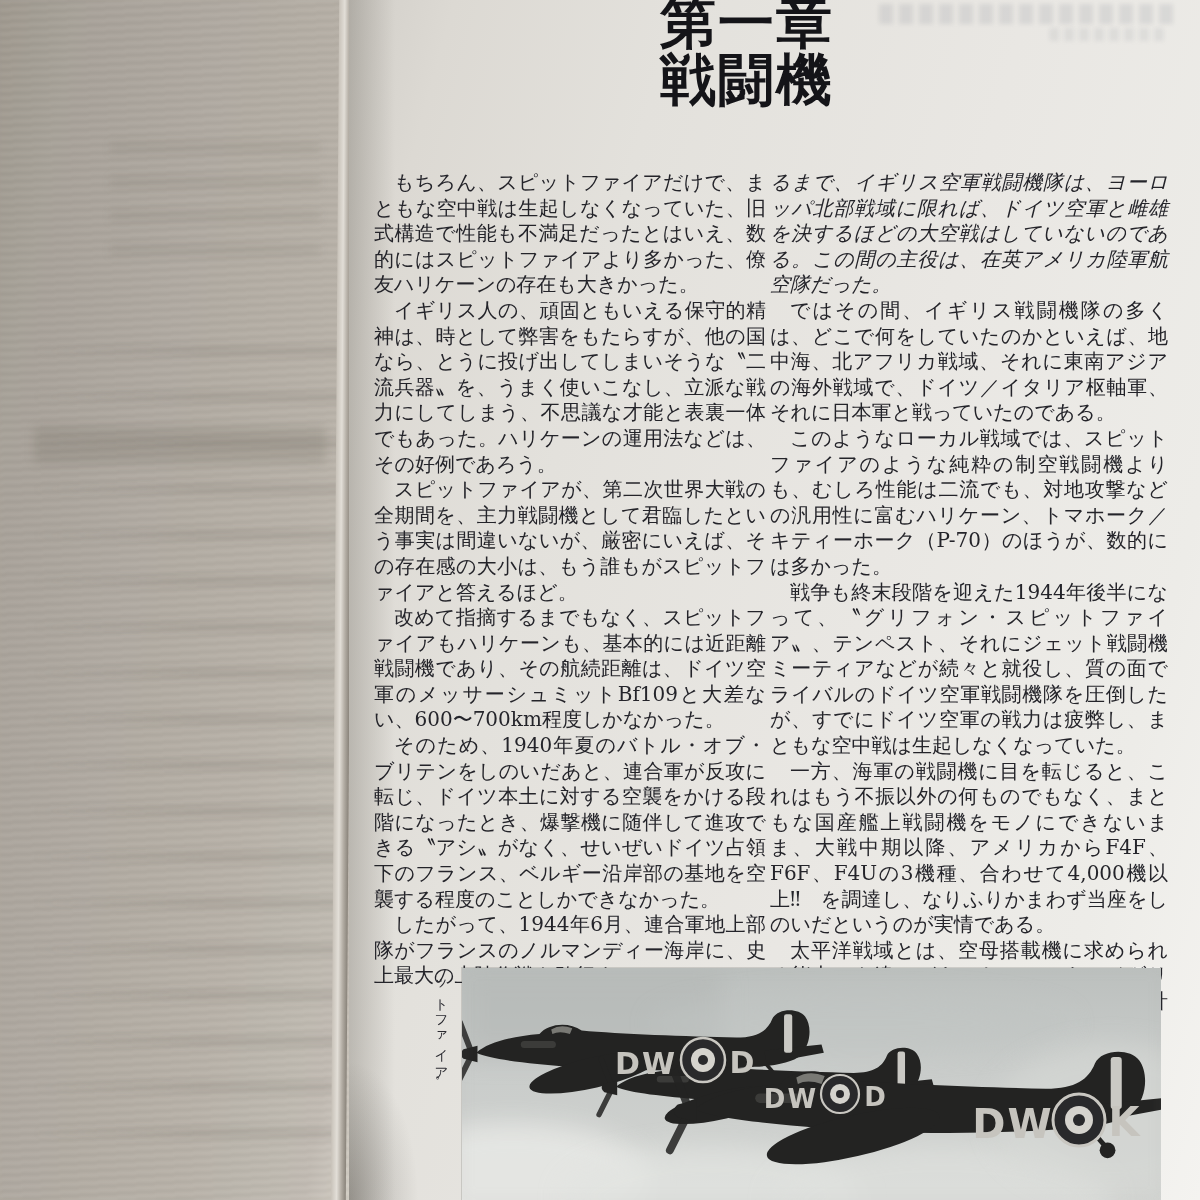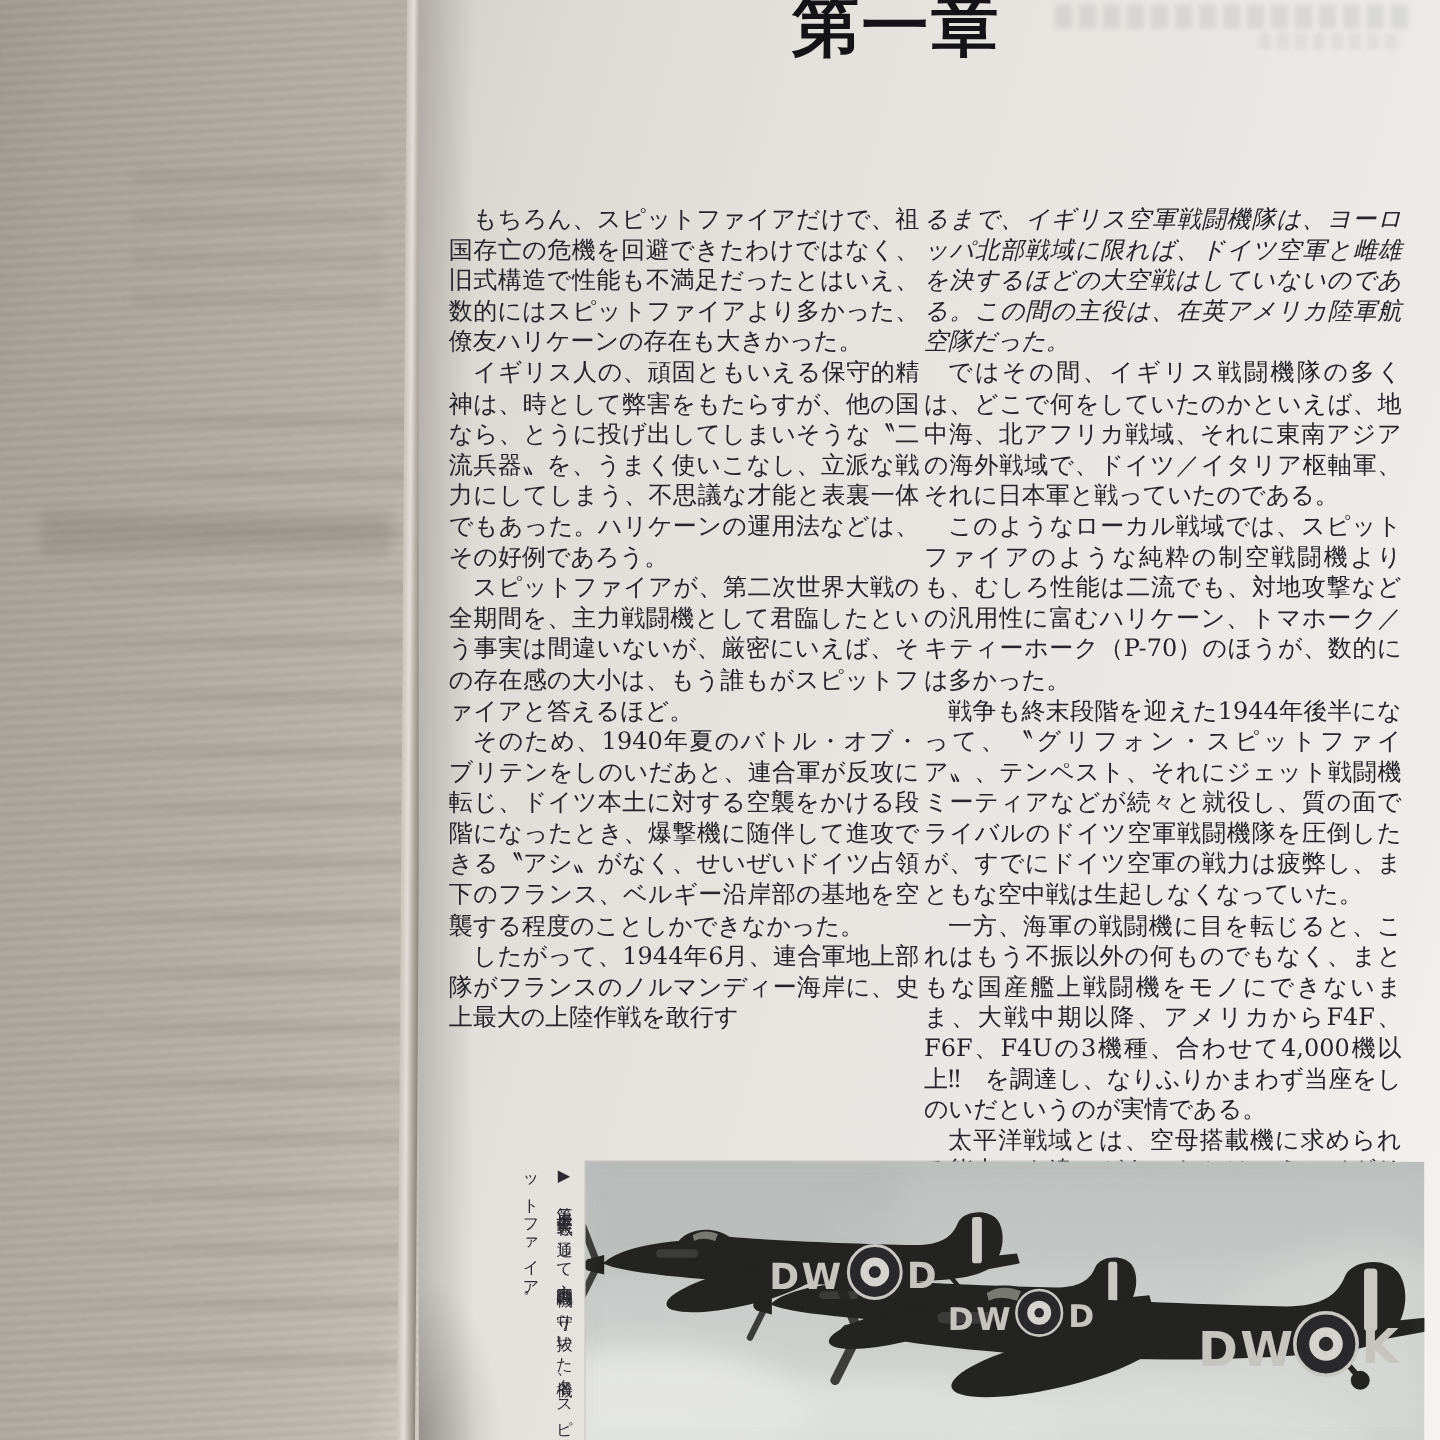--- a/index.html
+++ b/index.html
@@ -86,21 +86,21 @@
   .col p.cont{text-indent:0;font-style:italic;}
 
   
   .photo-caption{
     position:absolute;left:422px;top:972px;height:230px;width:62px;
     writing-mode:vertical-rl;
     font-family:"DejaVu Sans", sans-serif;
     font-size:13.5px;line-height:28px;letter-spacing:1.6px;color:#2a2a30;
   }
   .photo{
-    position:absolute;left:488px;top:968px;width:670px;height:232px;
+    position:absolute;left:462px;top:968px;width:670px;height:232px;
     background:#c9ccca;
     box-shadow:0 0 0 1px rgba(70,70,66,.18);
   }
   .photo svg{display:block;}
   .code-text{
     font-family:"DejaVu Sans", sans-serif;
     font-weight:bold;
     fill:#c6c4be;
     letter-spacing:2px;
   }
@@ -121,26 +121,28 @@
 
   <div class="right-page">
     <div class="gutter"></div>
     <div class="gutter-bottom"></div>
     <div class="faint-bleed"></div>
     <div class="faint-bleed2"></div>
   </div>
 
   <div class="chapter-title">
     <div>第一章</div>
+    <div>戦闘機</div>
   </div>
 
   <div class="col col-left">
-    <p>もちろん、スピットファイアだけで、祖国存亡の危機を回避できたわけではなく、旧式構造で性能も不満足だったとはいえ、数的にはスピットファイアより多かった、僚友ハリケーンの存在も大きかった。</p>
+    <p>もちろん、スピットファイアだけで、まともな空中戦は生起しなくなっていた、旧式構造で性能も不満足だったとはいえ、数的にはスピットファイアより多かった、僚友ハリケーンの存在も大きかった。</p>
     <p>イギリス人の、頑固ともいえる保守的精神は、時として弊害をもたらすが、他の国なら、とうに投げ出してしまいそうな〝二流兵器〟を、うまく使いこなし、立派な戦力にしてしまう、不思議な才能と表裏一体でもあった。ハリケーンの運用法などは、その好例であろう。</p>
     <p>スピットファイアが、第二次世界大戦の全期間を、主力戦闘機として君臨したという事実は間違いないが、厳密にいえば、その存在感の大小は、もう誰もがスピットファイアと答えるほど。</p>
+    <p>改めて指摘するまでもなく、スピットファイアもハリケーンも、基本的には近距離戦闘機であり、その航続距離は、ドイツ空軍のメッサーシュミットBf109と大差ない、600〜700km程度しかなかった。</p>
     <p>そのため、1940年夏のバトル・オブ・ブリテンをしのいだあと、連合軍が反攻に転じ、ドイツ本土に対する空襲をかける段階になったとき、爆撃機に随伴して進攻できる〝アシ〟がなく、せいぜいドイツ占領下のフランス、ベルギー沿岸部の基地を空襲する程度のことしかできなかった。</p>
     <p>したがって、1944年6月、連合軍地上部隊がフランスのノルマンディー海岸に、史上最大の上陸作戦を敢行す</p>
   </div>
 
   <div class="col col-right">
     <p class="cont">るまで、イギリス空軍戦闘機隊は、ヨーロッパ北部戦域に限れば、ドイツ空軍と雌雄を決するほどの大空戦はしていないのである。この間の主役は、在英アメリカ陸軍航空隊だった。</p>
     <p>ではその間、イギリス戦闘機隊の多くは、どこで何をしていたのかといえば、地中海、北アフリカ戦域、それに東南アジアの海外戦域で、ドイツ／イタリア枢軸軍、それに日本軍と戦っていたのである。</p>
     <p>このようなローカル戦域では、スピットファイアのような純粋の制空戦闘機よりも、むしろ性能は二流でも、対地攻撃などの汎用性に富むハリケーン、トマホーク／キティーホーク（P-70）のほうが、数的には多かった。</p>
     <p>戦争も終末段階を迎えた1944年後半になって、〝グリフォン・スピットファイア〟、テンペスト、それにジェット戦闘機ミーティアなどが続々と就役し、質の面でライバルのドイツ空軍戦闘機隊を圧倒したが、すでにドイツ空軍の戦力は疲弊し、まともな空中戦は生起しなくなっていた。</p>
     <p>一方、海軍の戦闘機に目を転じると、これはもう不振以外の何ものでもなく、まともな国産艦上戦闘機をモノにできないまま、大戦中期以降、アメリカからF4F、F6F、F4Uの3機種、合わせて4,000機以上‼　を調達し、なりふりかまわず当座をしのいだというのが実情である。</p>

